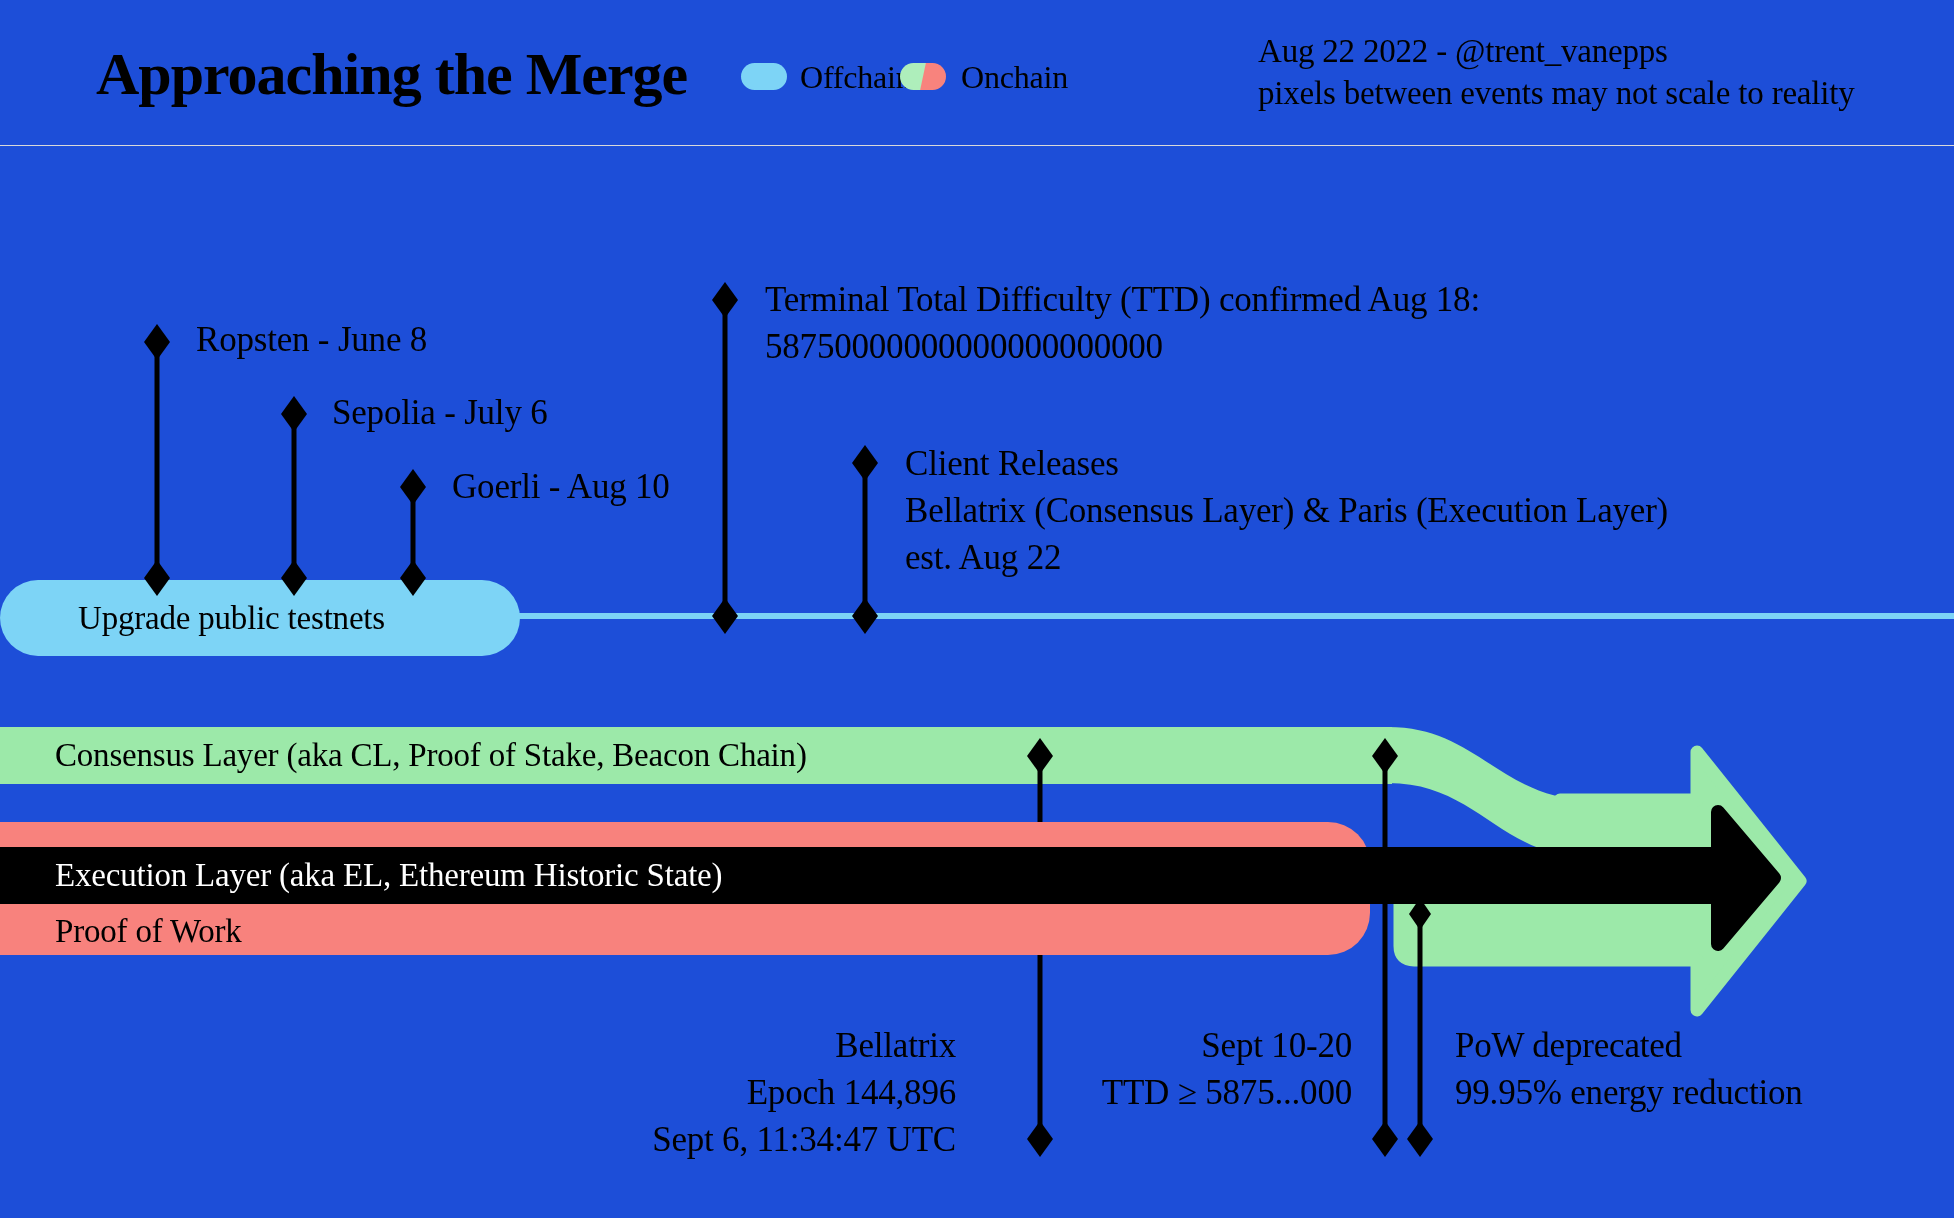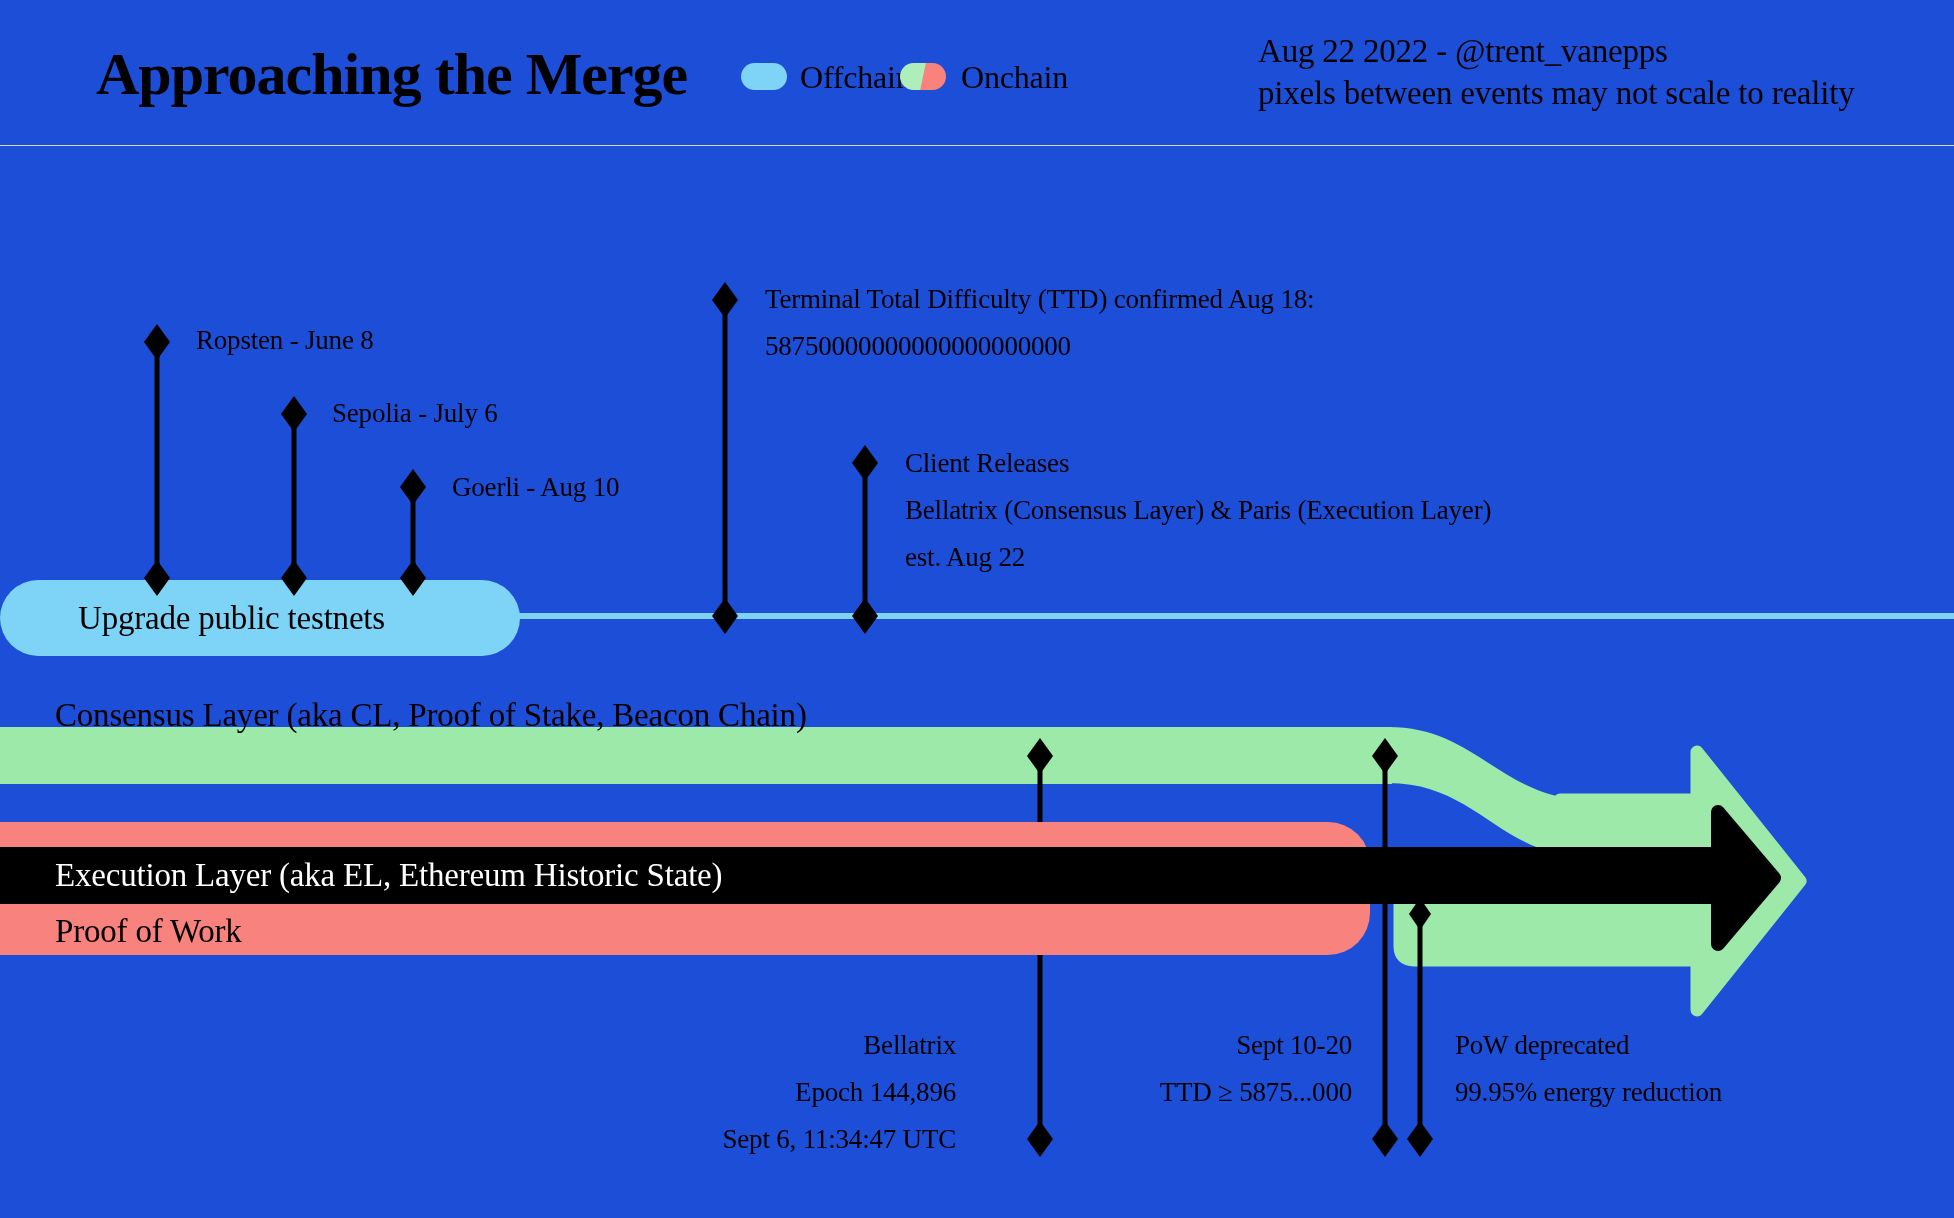--- a/index.html
+++ b/index.html
@@ -10,41 +10,41 @@
   .title{left:96px;top:42px;font-size:60px;line-height:64px;font-weight:600;letter-spacing:-1px;z-index:10;}
   .divider{left:0;top:145px;width:1954px;height:1px;background:#d9d9d9;z-index:1;}
   .legend-pill{top:63px;width:46px;height:27px;border-radius:14px;z-index:10;}
   .pill-offchain{left:741px;background:#7dd4f6;}
   .pill-onchain{left:900px;background:linear-gradient(102deg,#aeeebb 49%,#f8837d 51%);}
   .legend-label{top:59px;font-size:32px;line-height:36px;z-index:10;}
   .lab-offchain{left:800px;}
   .lab-onchain{left:961px;}
   .attribution{left:1258px;top:30px;font-size:33px;line-height:42px;z-index:10;}
   
-  .ann{font-size:27px;line-height:47px;z-index:10;}
+  .ann{font-size:35px;line-height:47px;z-index:10;}
   .one{line-height:36px;}
   .lbl-ropsten{left:196px;top:322px;}
   .lbl-sepolia{left:332px;top:395px;}
   .lbl-goerli{left:452px;top:469px;font-family:Liberation Serif, serif;}
   .blk-ttd{left:765px;top:276px;}
   .blk-cr{left:905px;top:440px;}
   .blk-bellatrix{right:998px;top:1022px;text-align:right;}
   .blk-paris{right:602px;top:1022px;text-align:right;}
   .blk-finality{left:1455px;top:1022px;}
   
   .line-offchain{left:470px;top:613px;width:1484px;height:6px;background:#7dd4f6;z-index:1;}
   .bar-testnets{left:0;top:580px;width:520px;height:76px;border-radius:38px;background:#7dd4f6;z-index:2;}
   .bar-consensus{left:0;top:727px;width:1392px;height:57px;background:#9ce9a9;z-index:2;}
   .bar-pow{left:0;top:822px;width:1370px;height:133px;border-radius:0 42px 42px 0;background:#f8827d;z-index:4;}
   .bar-execution{left:0;top:847px;width:1722px;height:57px;background:#000;z-index:5;}
   .merge-svg{left:0;top:0;width:1954px;height:1218px;z-index:3;pointer-events:none;}
   
   .barlbl{font-size:33px;z-index:10;}
   .lbl-testnets{left:78px;top:580px;height:76px;line-height:76px;}
-  .lbl-consensus{left:55px;top:687px;height:72px;line-height:57px;}
+  .lbl-consensus{left:55px;top:727px;height:72px;line-height:57px;}
   .lbl-execution{left:55px;top:847px;height:52px;line-height:57px;color:#fff;}
   .lbl-pow{left:55px;top:912px;line-height:38px;}
 </style>
 </head>
 <body>
 
 <div class="page">
 
   <div class="abs title">Approaching the Merge</div>
   <div class="abs legend-pill pill-offchain"></div>

